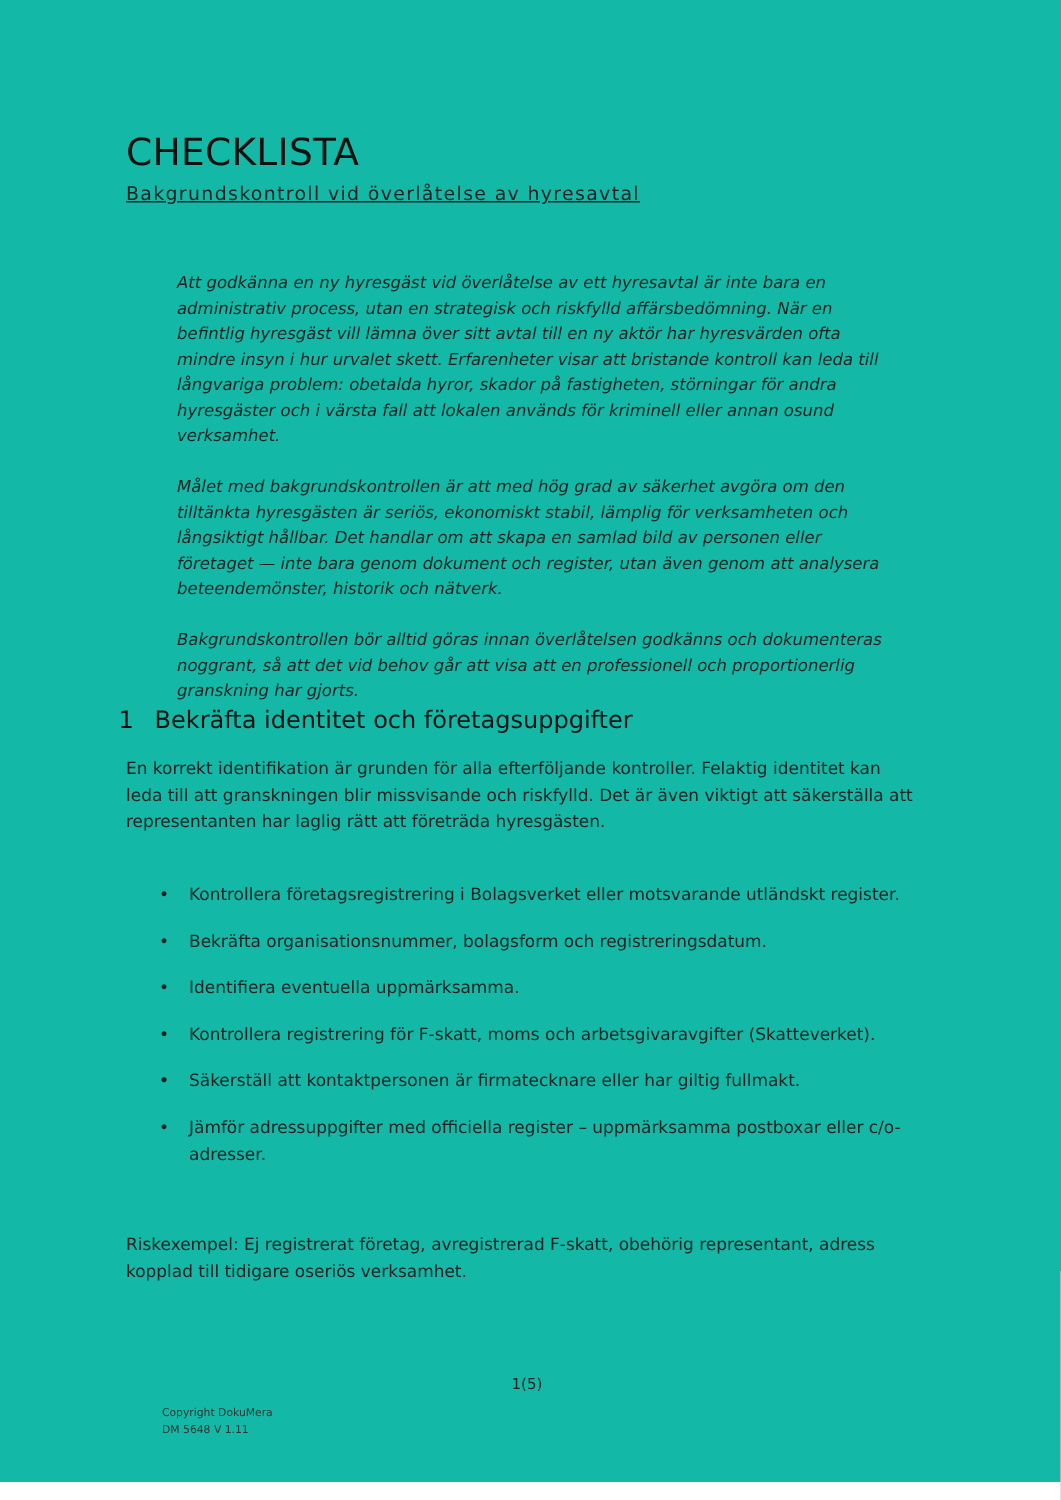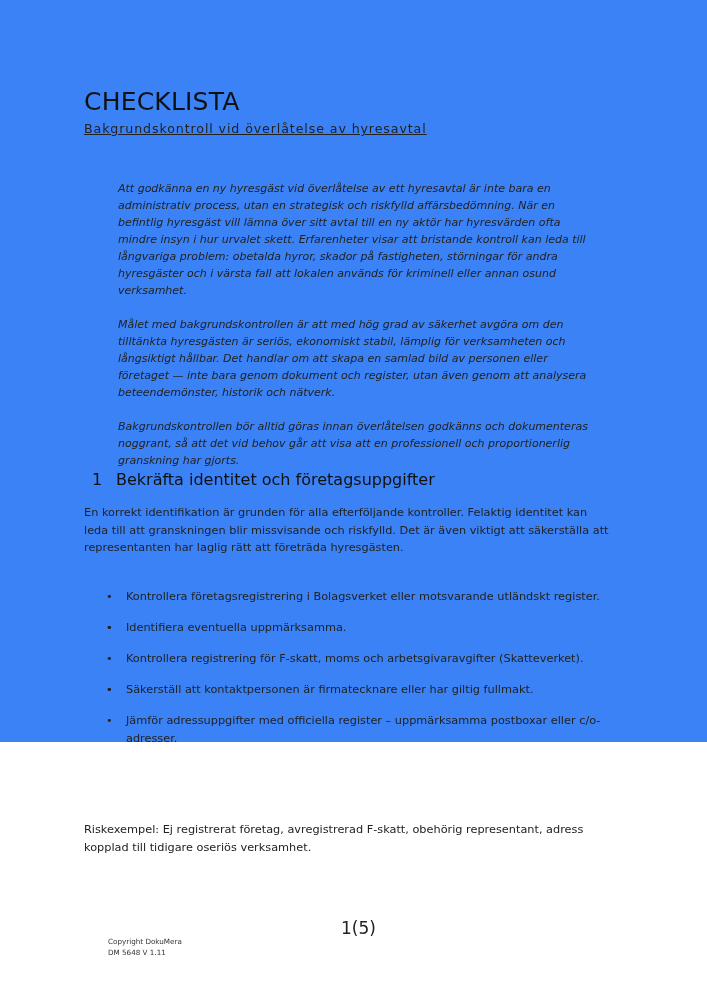--- a/index.html
+++ b/index.html
@@ -1,41 +1,41 @@
 <!DOCTYPE html>
 <html><head>
 <meta charset="utf-8">
 <style>
   html, body { margin: 0; padding: 0; background: #ffffff; }
   body { width: 707px; height: 1000px; position: relative; overflow: hidden;
          font-family: "DejaVu Sans", sans-serif; color: #1a1a1a; }
-  .page { position: absolute; left: 0; top: 0; width: 707px; height: 742px; background: #3b82f6; }
+  .page { position: absolute; left: 0; top: 0; width: 707px; height: 988px; background: #14b8a6; }
 
   .title { position: absolute; left: 84px; top: 86px; font-size: 25px; letter-spacing: 0.2px;
            color: #111; font-family: "DejaVu Sans", sans-serif; line-height: 32px; }
   .subtitle { position: absolute; left: 84px; top: 120px; font-size: 12.6px; letter-spacing: 0.9px;
               color: #222; line-height: 18px; text-decoration: underline; }
 
   .intro { position: absolute; left: 118px; top: 180px; width: 480px; font-style: italic;
            font-size: 11px; line-height: 17px; color: #222; }
   .intro p { margin: 0 0 17px 0; }
 
-  .h1 { position: absolute; left: 92px; top: 469px; font-size: 16px; color: #111; line-height: 22px; }
+  .h1 { position: absolute; left: 79px; top: 469px; font-size: 16px; color: #111; line-height: 22px; }
   .h1 .num { display: inline-block; width: 24px; }
 
   .body { position: absolute; left: 84px; width: 530px; font-size: 11.3px; line-height: 17.5px; color: #222; }
   .b1 { top: 504px; }
   .b2 { top: 558px; }
   .list { position: absolute; left: 84px; top: 588px; width: 530px; margin: 0; padding: 0; list-style: none;
           font-size: 11.3px; color: #222; }
   .list li { position: relative; padding-left: 42px; line-height: 17.5px; margin-bottom: 13.5px; }
   .list li .bullet { position: absolute; left: 22px; top: 0; }
   .b3 { top: 821px; }
 
-  .pagenum { position: absolute; left: 341px; top: 918px; font-size: 17px; color: #222; }
+  .pagenum { position: absolute; left: 341px; top: 918px; font-size: 10px; color: #222; }
   .footer { position: absolute; left: 84px; top: 936px; font-size: 7.2px; line-height: 11px; color: #333; margin-left: 24px; }
 </style>
 </head>
 <body>
 
 <div class="page">
   <div class="title">CHECKLISTA</div>
   <div class="subtitle">Bakgrundskontroll vid överlåtelse av hyresavtal</div>
 
   <div class="intro">
@@ -45,21 +45,21 @@
   </div>
 
   <div class="h1">
     <span class="num">1</span><span>Bekräfta identitet och företagsuppgifter</span>
   </div>
 
   <div class="body b1">En korrekt identifikation är grunden för alla efterföljande kontroller. Felaktig identitet kan leda till att granskningen blir missvisande och riskfylld. Det är även viktigt att säkerställa att representanten har laglig rätt att företräda hyresgästen.</div>
 
   <ul class="list">
     <li><span class="bullet">•</span><span>Kontrollera företagsregistrering i Bolagsverket eller motsvarande utländskt register.</span></li>
-    <li><span class="bullet">•</span></li>
+    <li><span class="bullet">•</span><span>Bekräfta organisationsnummer, bolagsform och registreringsdatum.</span></li>
     <li><span class="bullet">•</span><span>Identifiera eventuella uppmärksamma.</span></li>
     <li><span class="bullet">•</span><span>Kontrollera registrering för F-skatt, moms och arbetsgivaravgifter (Skatteverket).</span></li>
     <li><span class="bullet">•</span></li>
     <li><span class="bullet">•</span><span>Säkerställ att kontaktpersonen är firmatecknare eller har giltig fullmakt.</span></li>
     <li><span class="bullet">•</span><span>Jämför adressuppgifter med officiella register – uppmärksamma postboxar eller c/o-adresser.</span></li>
   </ul>
 
   <div class="body b3">Riskexempel: Ej registrerat företag, avregistrerad F-skatt, obehörig representant, adress kopplad till tidigare oseriös verksamhet.</div>
 
   <div class="pagenum">1(5)</div>

